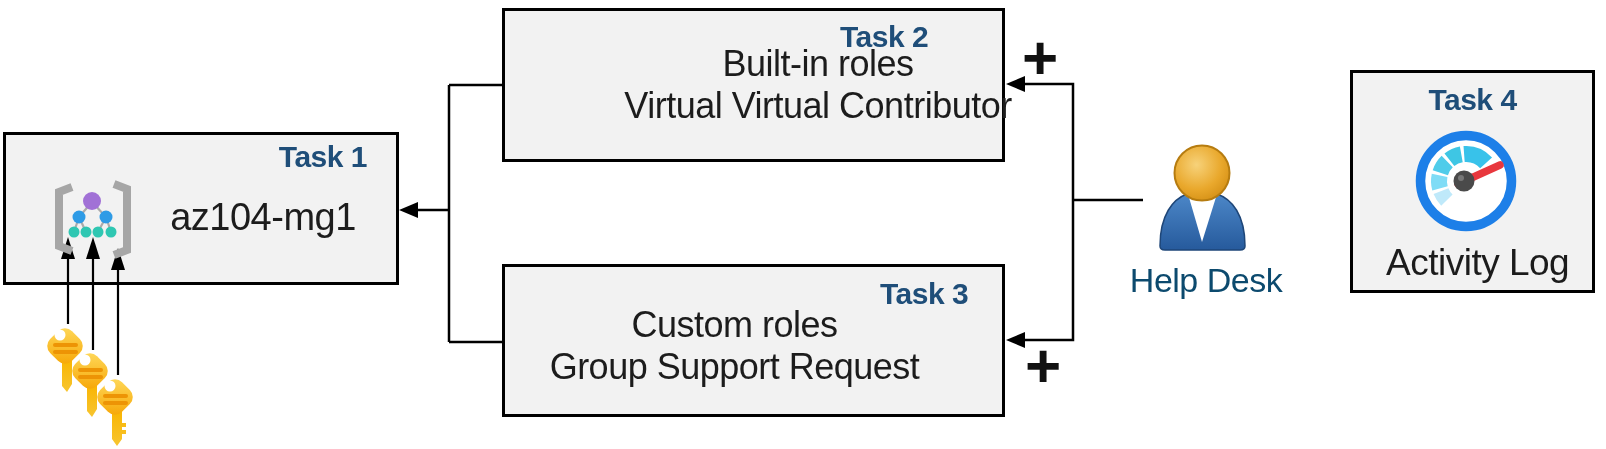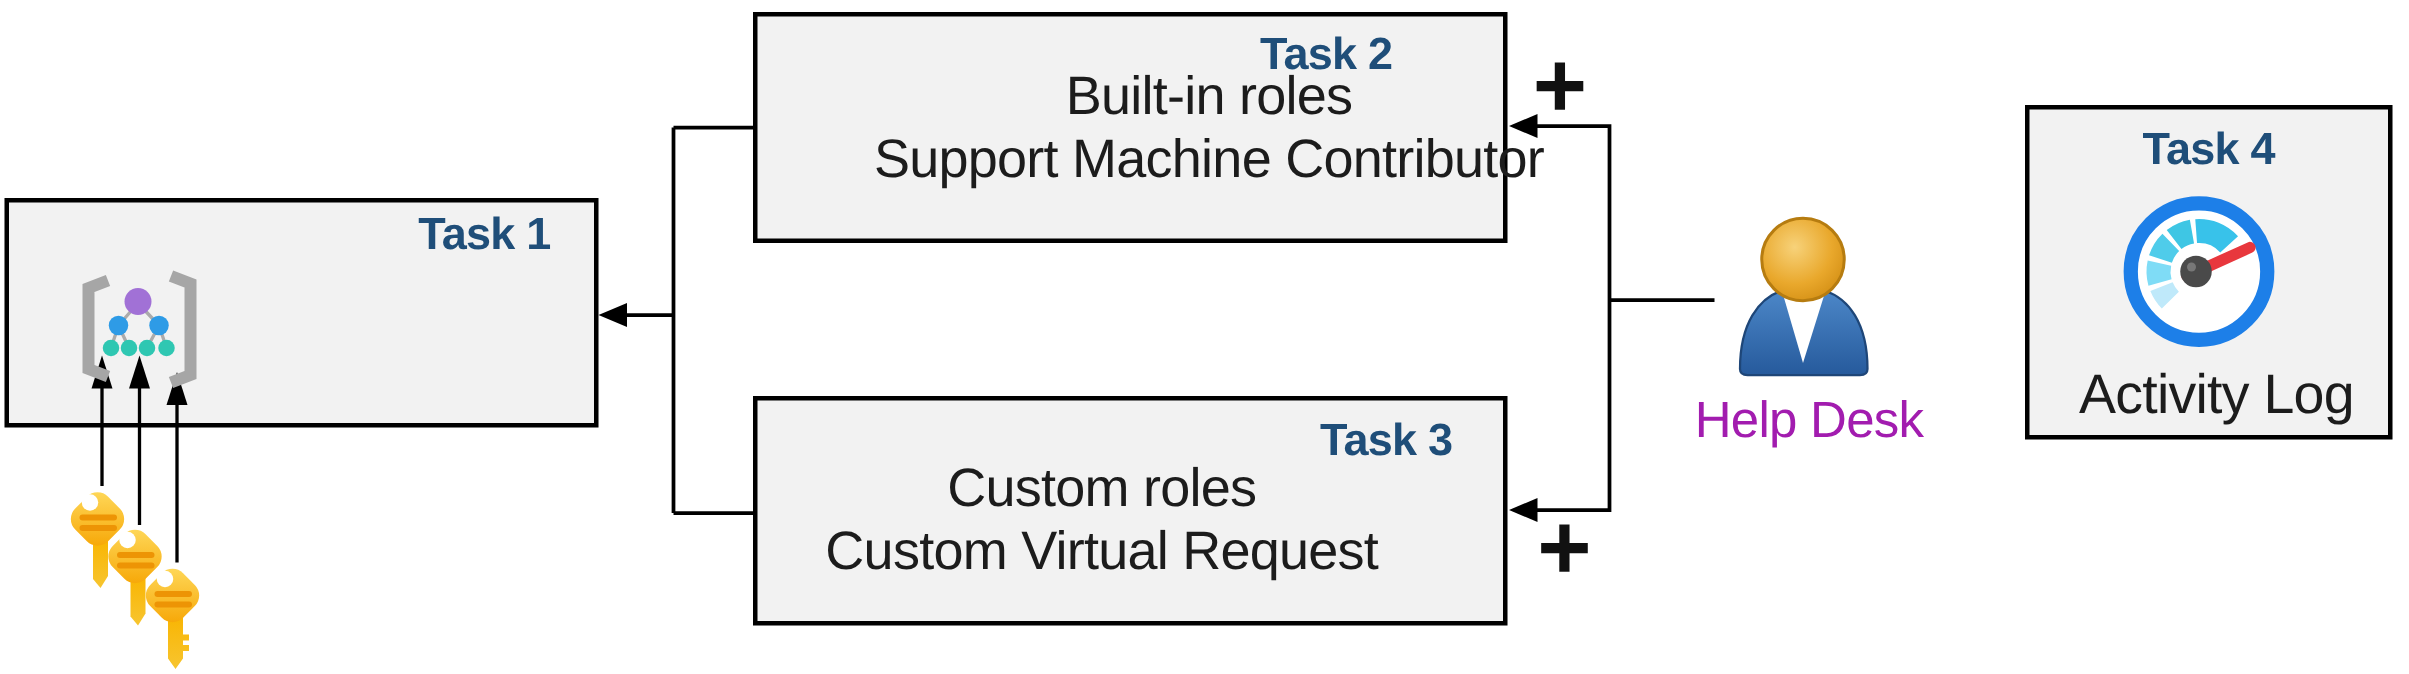--- a/index.html
+++ b/index.html
@@ -13,21 +13,21 @@
   .task-tag{
     position:absolute;font-weight:700;font-size:30px;color:#1f4e79;letter-spacing:-0.5px;z-index:10;white-space:nowrap;
   }
   .box-lines{
     position:absolute;text-align:center;font-size:36px;line-height:42px;letter-spacing:-0.5px;z-index:10;white-space:nowrap;color:#1c1c1c;
   }
   .resource-name{
     position:absolute;font-size:38px;letter-spacing:-0.5px;z-index:10;white-space:nowrap;color:#1c1c1c;
   }
   .caption{
-    position:absolute;text-align:center;font-size:34px;line-height:42px;letter-spacing:-0.5px;z-index:10;color:#a21caf;
+    position:absolute;text-align:center;font-size:34px;line-height:42px;letter-spacing:-0.5px;z-index:10;color:#0c4a6e;
   }
   .plus-sign{
     position:absolute;font-size:62px;font-weight:700;color:#111;z-index:10;
     transform:translate(-50%,-50%);line-height:1;
   }
   svg.layer{position:absolute;left:0;top:0;z-index:5;pointer-events:none;}
 </style>
 </head>
 <body>
 
@@ -128,31 +128,32 @@
       <path d="M1440.3,172.7 A27,27 0 0 1 1447.2,161.6" stroke="#4FCCEA" stroke-width="16" fill="none"></path>
       <path d="M1449.4,159.7 A27,27 0 0 1 1461.3,154.4" stroke="#3EC6E4" stroke-width="16" fill="none"></path>
       <path d="M1464.1,154.1 A27,27 0 0 1 1486.1,162.9" stroke="#38C2EA" stroke-width="16" fill="none"></path>
       <line x1="1458" y1="184" x2="1500" y2="165" stroke="#E8373D" stroke-width="7.5" stroke-linecap="round"></line>
       <circle cx="1464" cy="181" r="10.5" fill="#4A4A4A"></circle>
       <circle cx="1461" cy="178" r="3" fill="#777777"></circle>
     </g>
   </svg>
 
   <div class="task-tag" style="top:140px;right:1239px;margin-left:22px;">Task 1</div>
+  <div class="resource-name" style="left:133px;top:196px;width:260px;text-align:center;">az104-mg1</div>
 
   <div class="task-tag" style="left:840px;top:20px;">Task 2</div>
-  <div class="box-lines" style="left:510px;top:43px;width:592px;">
+  <div class="box-lines" style="left:522px;top:43px;width:592px;">
     <div>Built-in roles</div>
-    <div>Support Machine Contributor</div>
+    <div>Virtual Virtual Contributor</div>
   </div>
 
   <div class="task-tag" style="left:880px;top:277px;text-align:center;">Task 3</div>
   <div class="box-lines" style="left:502px;top:304px;width:465px;">
     <div>Custom roles</div>
-    <div>Custom Virtual Request</div>
+    <div>Group Support Request</div>
   </div>
 
   <div class="task-tag" style="left:1350px;top:83px;width:245px;text-align:center;">Task 4</div>
   <div class="resource-name" style="left:1386px;top:242px;width:245px;font-size:37px;">Activity Log</div>
 
   <div class="caption" style="left:1100px;top:259px;width:212px;">
     <div>Help Desk</div>
   </div>
 
   <div class="plus-sign" style="left:1040px;top:58px;">+</div>

